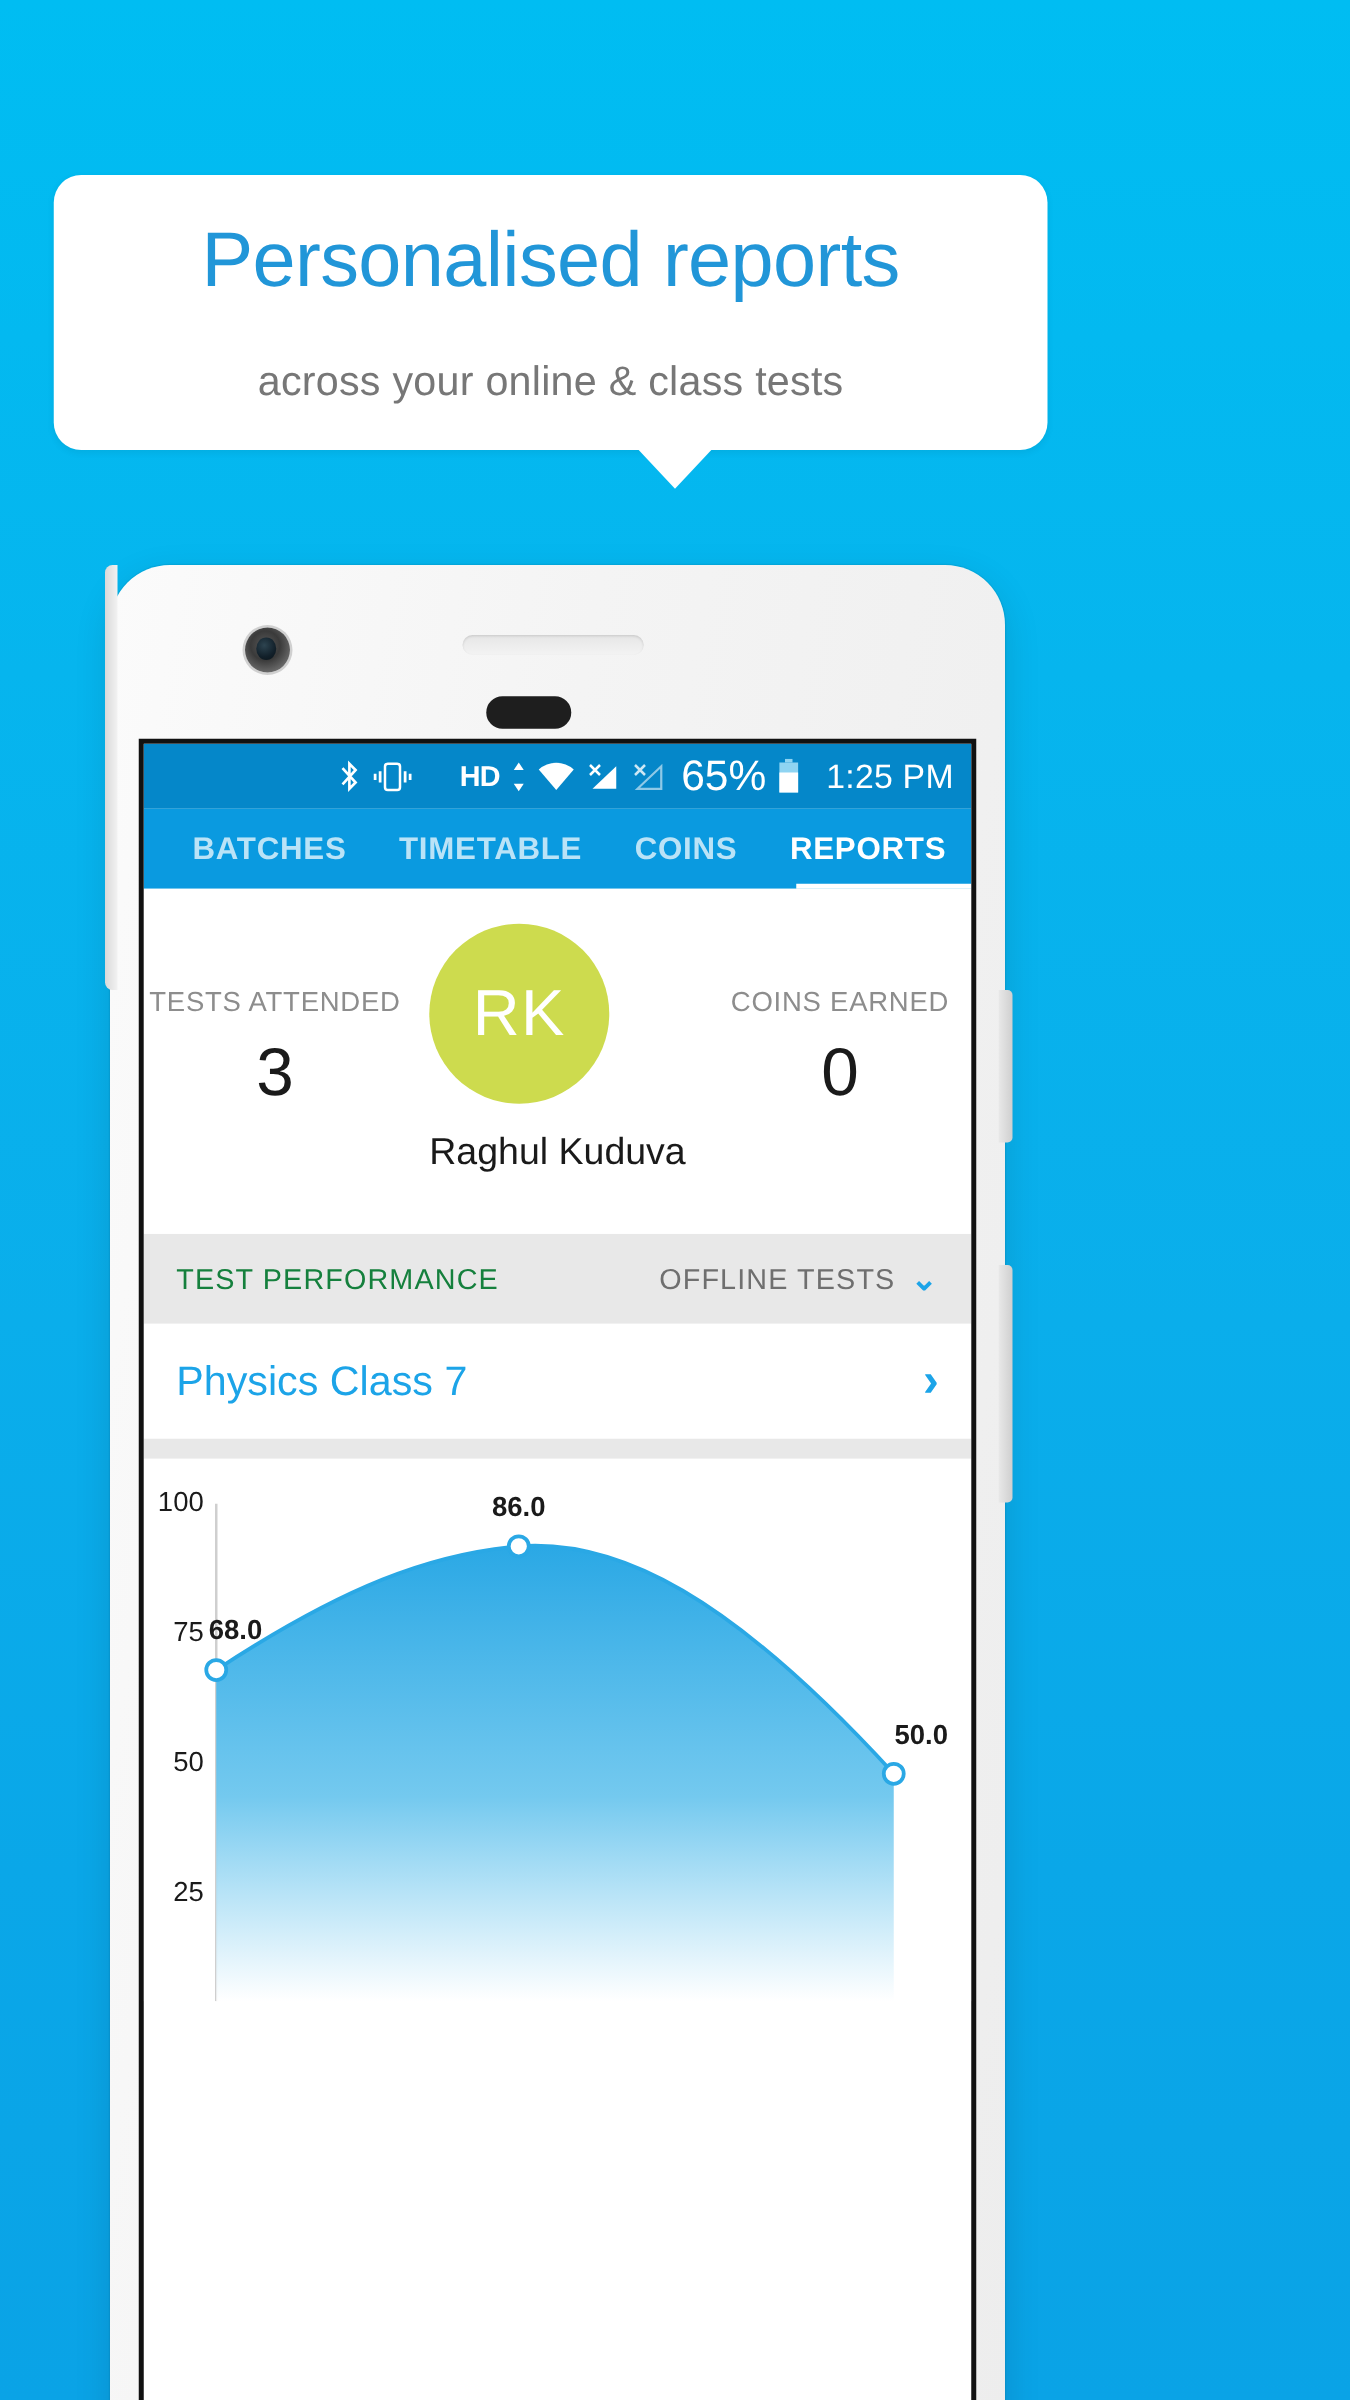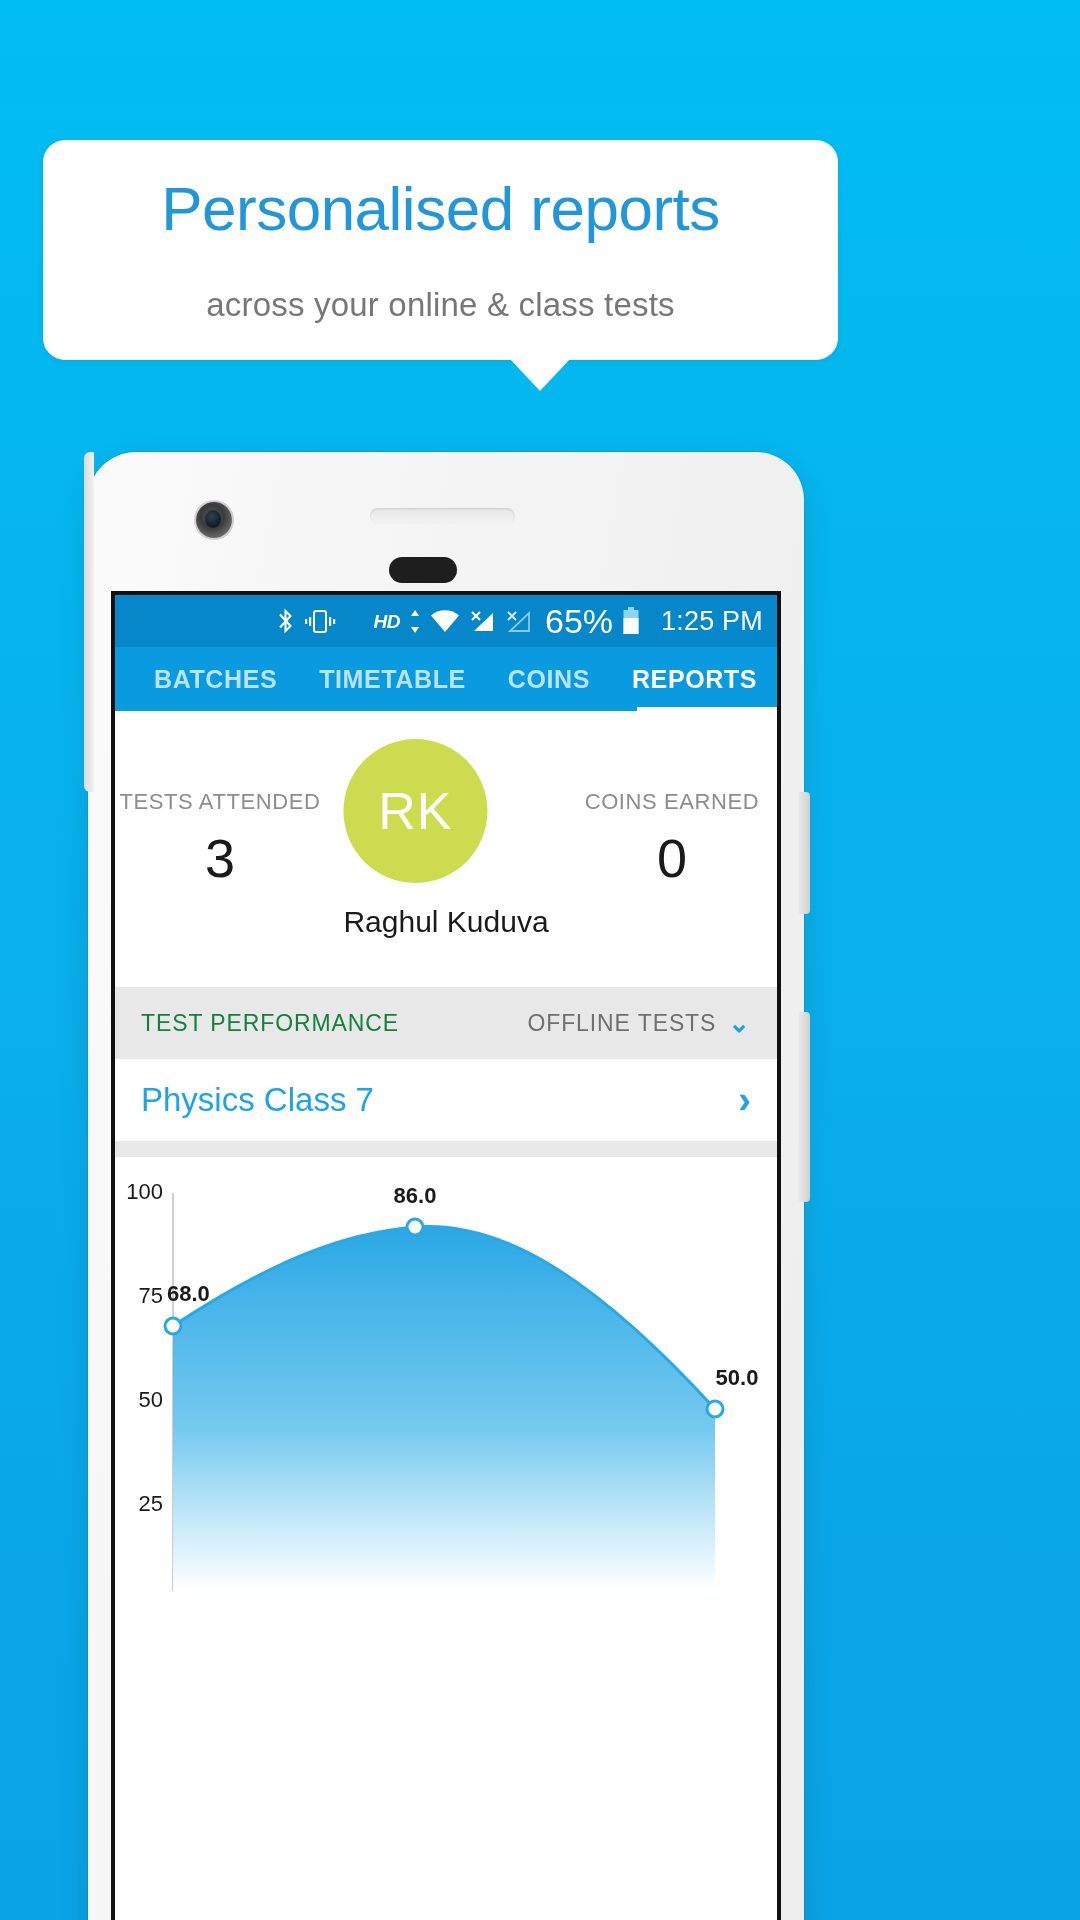--- a/index.html
+++ b/index.html
@@ -118,21 +118,21 @@
   .statusbar {
     height:52px;
     background:#0587c9;
     display:flex; align-items:center; justify-content:flex-end;
     padding-right:14px;
     color:#ffffff;
   }
   .sb-icons { display:flex; align-items:center; gap:9px; }
   .sb-icons svg { display:block; }
   .sb-hd {
-    font-size:19px; font-style:italic; font-weight:700;
+    font-size:23px; font-weight:700;
     letter-spacing:-0.5px; line-height:1;margin-left:28px;
   }
   .sb-batt-pct { font-size:34px; font-weight:400; margin-left:4px; }
   .sb-time { font-size:27px; font-weight:400; margin-left:12px; letter-spacing:0.2px; }
 
   
   .tabbar {
     height:64px;
     background:#0a9ae0;
     display:flex; align-items:center;
@@ -194,21 +194,21 @@
   }
   .section-title { font-size:23px; color:#15803d; letter-spacing:0.9px; }
   .section-filter {
     font-size:23px; color:#6f6f6f; letter-spacing:0.9px;
     display:flex; align-items:center; gap:12px;
   }
   .chev-down { color:#1ca4e8; font-size:26px; font-weight:700; line-height:1; }
 
   
   .class-row {
-    height:82px;
+    height:92px;
     background:#ffffff;
     display:flex; align-items:center; justify-content:space-between;
     padding:0 26px;
   }
   .class-name { font-size:33px; color:#1ca4e8; font-weight:400; }
   .chev-right { color:#1ca4e8; font-size:38px; font-weight:700; line-height:1; }
 
   .divider-grey { height:16px; background:#e8e8e8; }
 
   

